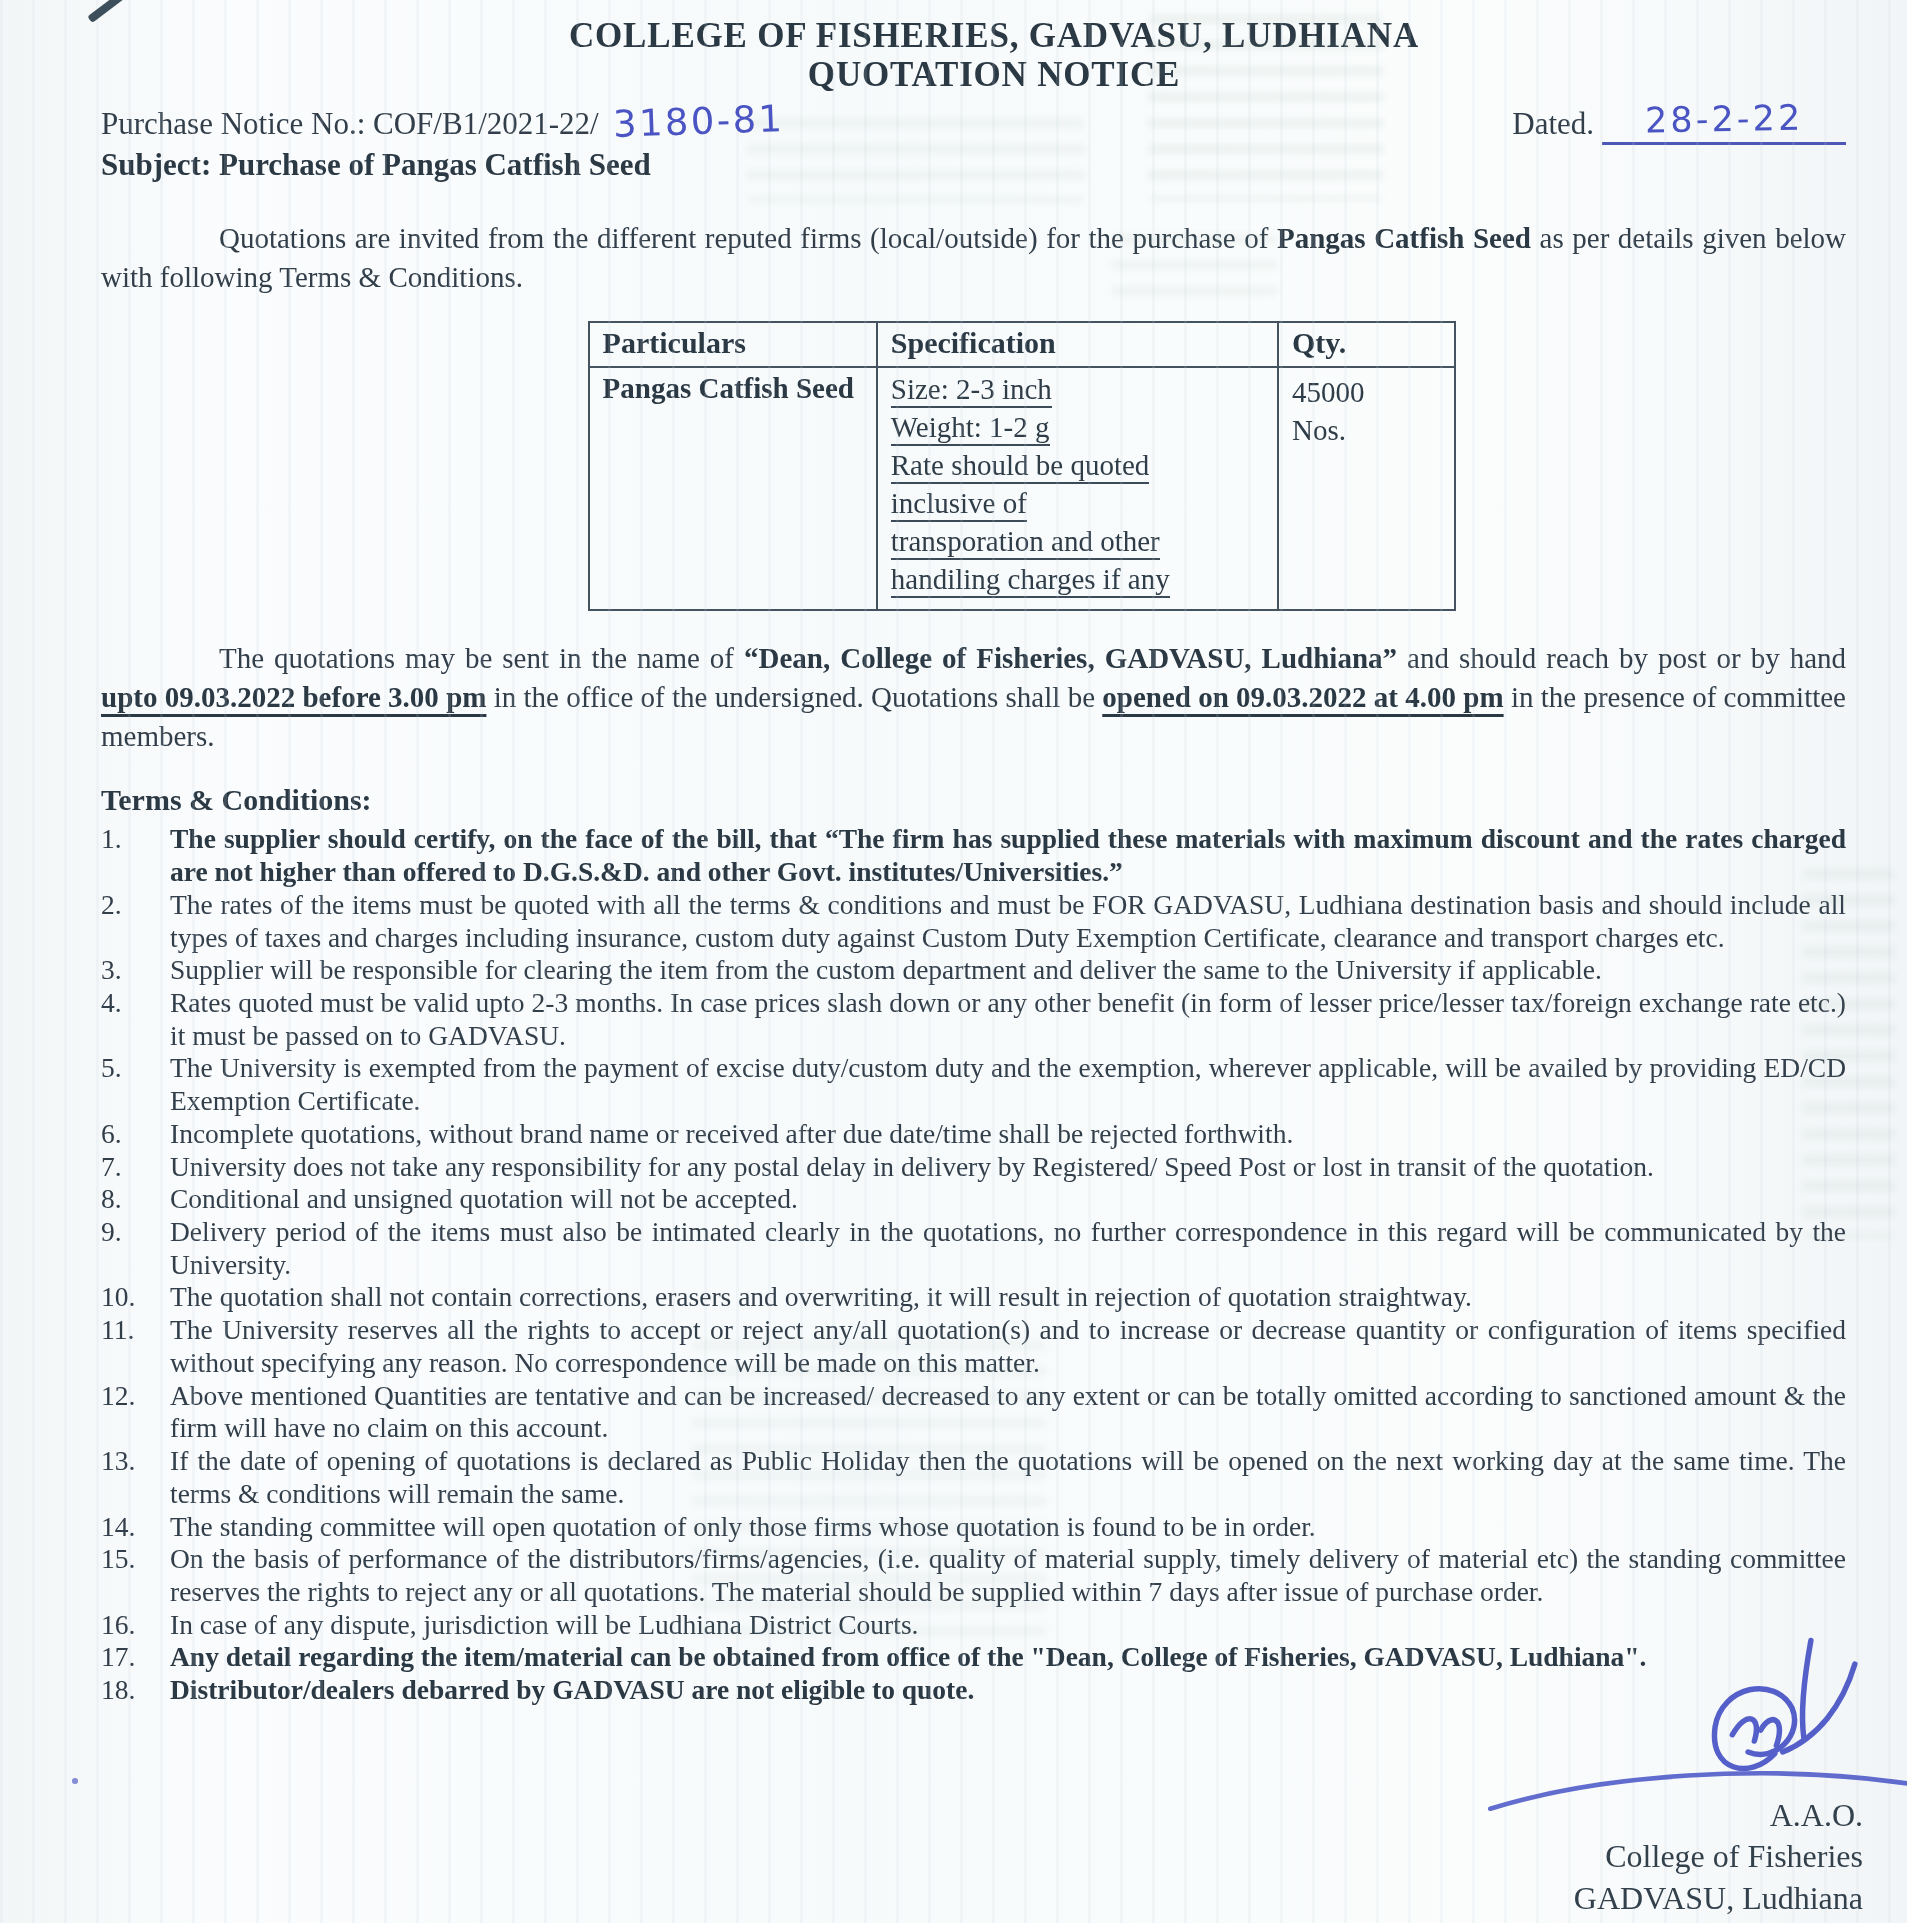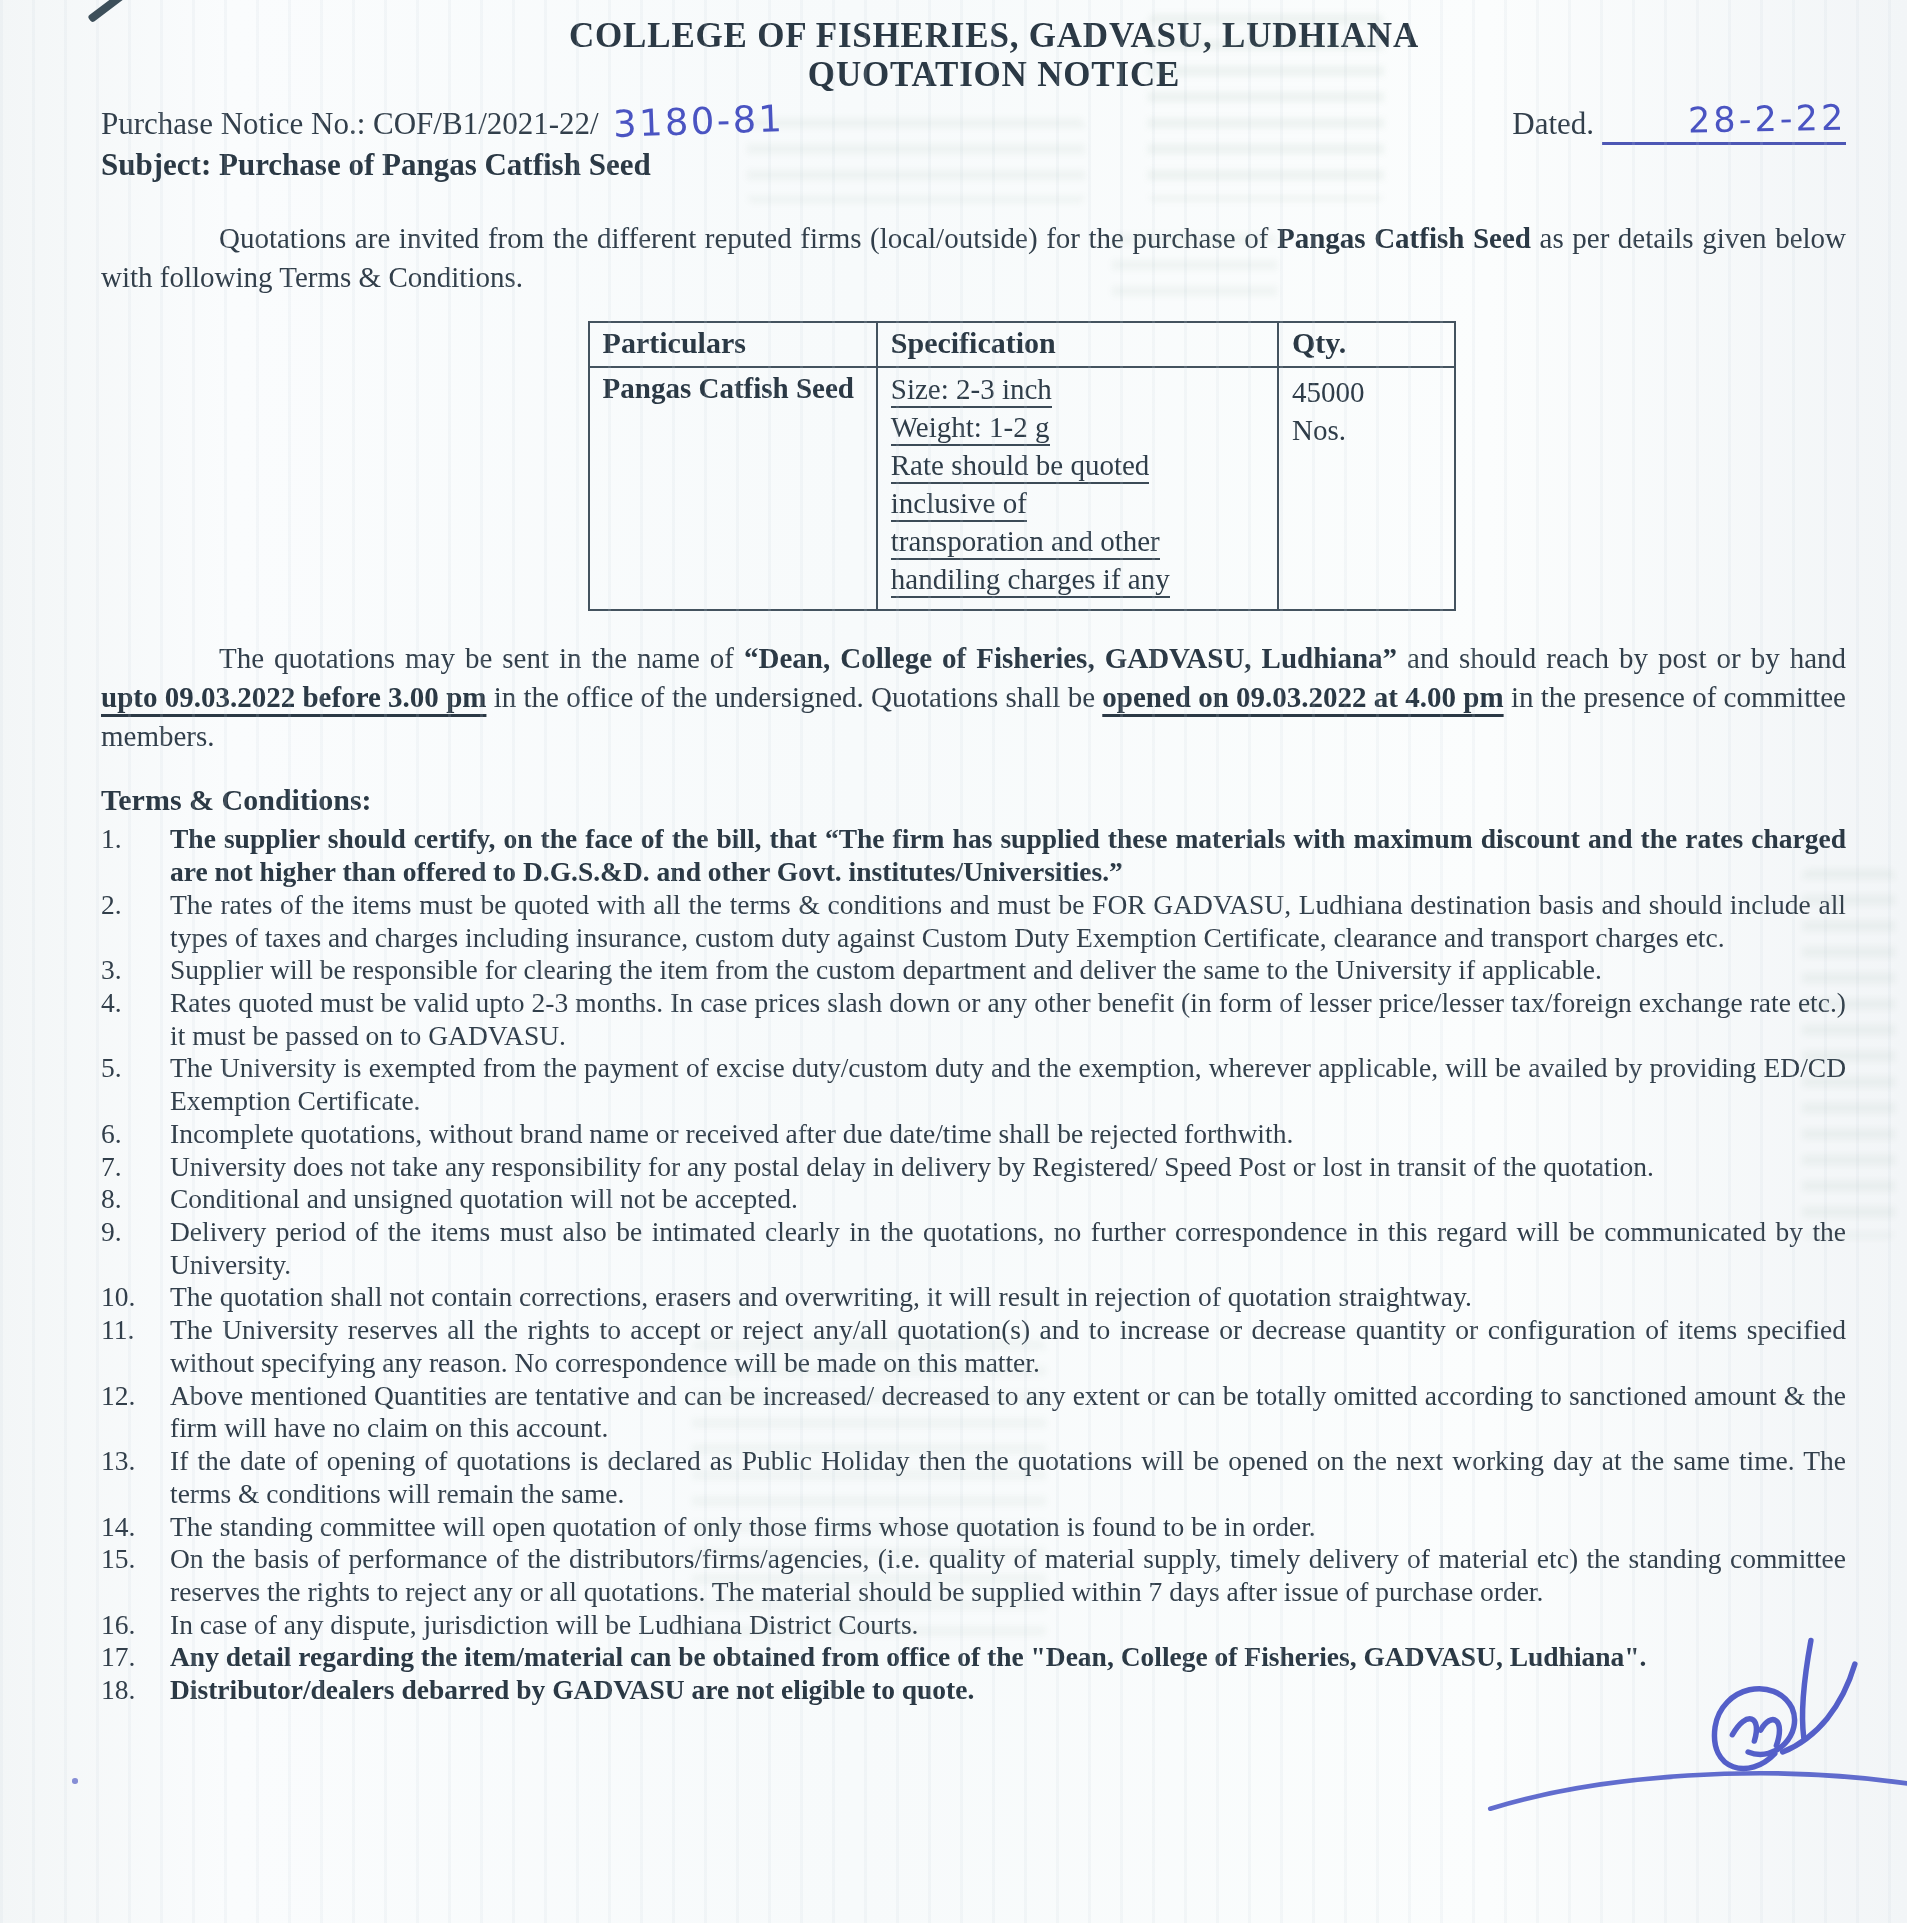--- a/index.html
+++ b/index.html
@@ -27,21 +27,21 @@
   .pen-mark{position:absolute;background:#3d4f5a;border-radius:3.1px;}
   .ink-dot{position:absolute;width:5.5px;height:5.5px;border-radius:50%;background:#4a54c2;opacity:.65;}
 
   .title-wrap{padding-left:41px;text-align:center;line-height:1.12;}
   .title{font-weight:bold;font-size:35px;color:#2b3945;letter-spacing:0.8px;}
 
   .meta-row{display:flex;justify-content:space-between;align-items:baseline;font-size:31px;margin-top:6.3px;}
   .hand{font-family:"DejaVu Sans",sans-serif;color:#4a54c2;}
   .notice-num{display:inline-block;font-size:37px;transform:rotate(-2deg);margin-left:14px;letter-spacing:2.4px;}
   .dated-wrap{white-space:nowrap;}
-  .date-underline{display:inline-block;min-width:244px;text-align:right;border-bottom:3.1px solid #4d57b5;margin-left:7.9px;}
+  .date-underline{display:inline-block;min-width:244px;text-align:center;border-bottom:3.1px solid #4d57b5;margin-left:7.9px;}
   .date-val{display:inline-block;font-size:35px;transform:rotate(-1deg);letter-spacing:3.1px;position:relative;top:-3.1px;}
 
   .subject{font-weight:bold;font-size:31px;margin-top:1.6px;color:#2b3945;}
 
   .para{font-size:29px;line-height:1.35;text-align:justify;text-indent:118px;margin:0;}
   .para1{margin-top:36px;}
   .para2{margin-top:28px;}
   .b{font-weight:bold;color:#2b3945;}
   .bu{font-weight:bold;color:#2b3945;text-decoration:underline;text-decoration-thickness:3.1px;text-underline-offset:7px;}
 
@@ -210,15 +210,20 @@
       <path d="M150 152 C 118 186, 66 174, 74 118 C 82 66, 150 52, 172 94 C 186 126, 152 164, 116 150"></path>
       <path d="M96 128 C 114 96, 134 104, 124 136"></path>
       <path d="M132 122 C 146 98, 164 108, 152 142"></path>
       <path d="M160 150 C 204 132, 236 92, 252 38"></path>
     </g>
   </svg>
   <svg class="flourish-svg" width="432" height="71" viewBox="0 0 550 90">
     <path d="M8 72 C 150 28, 360 14, 540 40" fill="none" stroke="#4753c5" stroke-width="6" stroke-linecap="round" opacity="0.85"></path>
   </svg>
 
+  <div class="sig-text">
+    <div>A.A.O.</div>
+    <div>College of Fisheries</div>
+    <div>GADVASU, Ludhiana</div>
+  </div>
 
 </div>
 
 
 </body></html>

